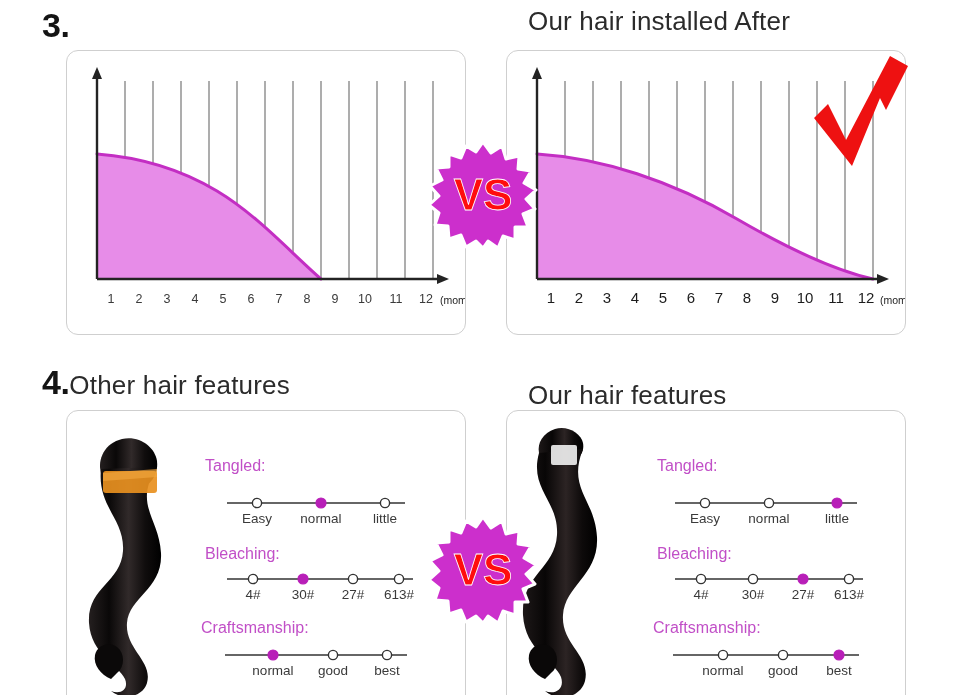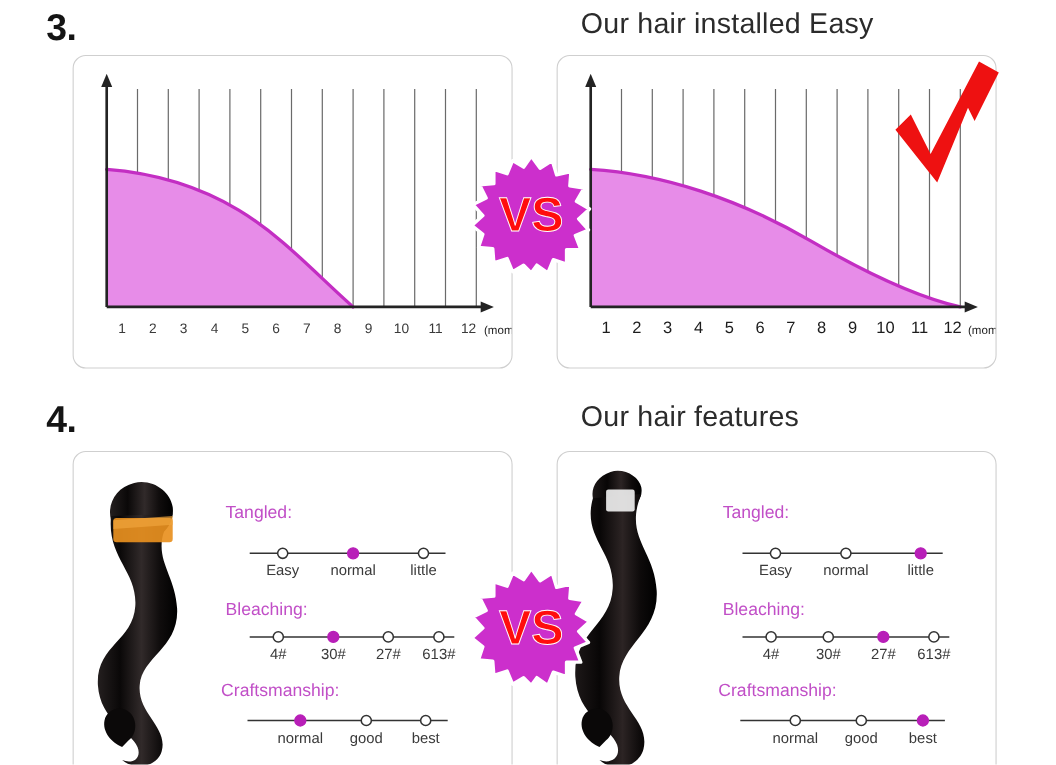--- a/index.html
+++ b/index.html
@@ -38,21 +38,21 @@
   .sec-title-right {
     font-size: 26px;
     font-weight: 400;
     color: #2b2b2b;
     letter-spacing: 0.2px;
   }
 
   #head-3-left  { left: 42px;  top: 6px; }
   #head-3-right { left: 528px; top: 6px; }
   #head-4-left  { left: 42px;  top: 363px; }
-  #head-4-right { left: 528px; top: 363px; }
+  #head-4-right { left: 528px; top: 380px; }
 
   
   .card {
     position: absolute;
     border: 1px solid #cfcfcf;
     border-radius: 12px;
     background: #ffffff;
     box-sizing: border-box;
   }
   #card-chart-left   { left: 66px;  top: 50px;  width: 400px; height: 285px; }
@@ -84,21 +84,21 @@
     fill: #3a3a3a;
   }
 </style>
 </head>
 <body>
 
 <div class="section-head" id="head-3-left">
   <span class="sec-num">3.</span>
 </div>
 <div class="section-head" id="head-3-right">
-  <span class="sec-title-right">Our hair installed Easy</span>
+  <span class="sec-title-right">Our hair installed After</span>
 </div>
 
 <div class="card" id="card-chart-left">
   <svg class="chart-svg" width="398" height="283" viewBox="0 0 398 283">
 
     <g stroke="#6a6a6a" stroke-width="1.1">
       <line x1="58" y1="30" x2="58" y2="228"></line>
       <line x1="86" y1="30" x2="86" y2="228"></line>
       <line x1="114" y1="30" x2="114" y2="228"></line>
       <line x1="142" y1="30" x2="142" y2="228"></line>
@@ -186,20 +186,21 @@
 
 <svg class="vs-badge" id="vs-top" viewBox="0 0 110 110">
   <g>
     <polygon points="55,2 63,13 74,6 78,19 91,16 90,29 103,31 96,43 108,50 98,59 107,69 95,74 100,87 87,87 87,100 75,96 70,108 60,101 55,108 48,101 38,107 33,95 21,99 20,86 7,85 11,73 1,65 11,56 2,46 14,40 8,28 21,27 21,14 33,18 38,6 48,12" fill="#cc2fcc" stroke="#ffffff" stroke-width="3" stroke-linejoin="round"></polygon>
   </g>
   <text x="55" y="70" text-anchor="middle" font-family="Liberation Sans, sans-serif" font-size="44" font-weight="bold" fill="#ff0d0d" stroke="#ffffff" stroke-width="0.8">VS</text>
 </svg>
 
 <div class="section-head" id="head-4-left">
   <span class="sec-num">4.</span>
+  <span class="sec-title">Other hair features</span>
 </div>
 <div class="section-head" id="head-4-right">
   <span class="sec-title-right">Our hair features</span>
 </div>
 
 <div class="card" id="card-feat-left">
   <svg class="feat-svg" width="398" height="298" viewBox="0 0 398 298">
     <defs>
       <linearGradient id="hairGradL" x1="0" y1="0" x2="1" y2="0">
         <stop offset="0%" stop-color="#241f1f"></stop>

